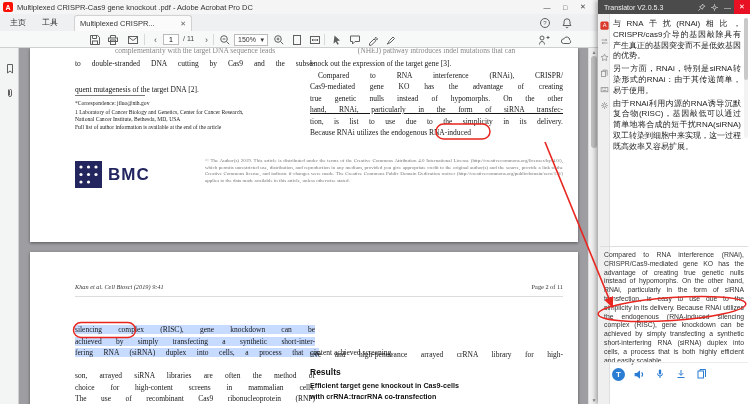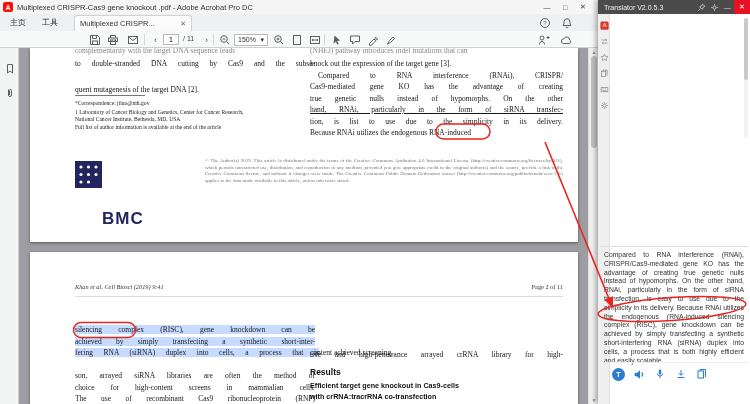--- a/index.html
+++ b/index.html
@@ -31,21 +31,21 @@
 
   .sidebar{position:absolute;left:0;top:48px;width:19px;height:356px;background:#f3f4f4;border-right:1px solid #cfcfcf;box-sizing:border-box;}
   .sbi{position:absolute;left:3px;width:13px;height:13px;display:flex;align-items:center;justify-content:center;}
 
   
   .docarea{position:absolute;left:19px;top:48px;width:579px;height:356px;background:#9e9ea2;overflow:hidden;}
   .page{position:absolute;left:11px;width:548px;background:#fff;box-shadow:0 1px 3px rgba(0,0,0,.45);overflow:hidden;}
   .ln{position:absolute;font-family:"Liberation Serif",serif;font-size:7.5px;line-height:10px;color:#161616;}
   .just{text-align:justify;text-align-last:justify;}
   .indent{text-indent:8px;}
-  .clipline{opacity:.55;}
+  .clipline{opacity:.55;text-align:center;}
   .hl{background:rgba(77,144,254,.32);}
   .fn{position:absolute;font-family:"Liberation Serif",serif;font-size:5.6px;line-height:8px;color:#222;white-space:nowrap;}
   .fnsep{position:absolute;height:0;border-top:0.8px solid #777;}
   .copy{position:absolute;font-family:"Liberation Serif",serif;font-size:5px;line-height:6.6px;color:#767676;text-align:justify;}
   .bmctxt{position:absolute;font-family:"Liberation Sans",sans-serif;font-weight:bold;font-size:17px;color:#23255f;letter-spacing:1px;}
   .ph{position:absolute;display:flex;justify-content:space-between;font-family:"Liberation Serif",serif;font-size:6.3px;color:#333;}
   .ph .jrnl{font-style:italic;}
   .phrule{position:absolute;height:0;border-top:0.8px solid #dcdcdc;}
   .h1{position:absolute;font-family:"Liberation Sans",sans-serif;font-weight:bold;font-size:8.5px;color:#111;}
   .h2{position:absolute;font-family:"Liberation Sans",sans-serif;font-weight:bold;font-size:7.2px;color:#111;}
@@ -251,21 +251,21 @@
               <circle cx="13.5" cy="6" r="1.6"></circle>
               <circle cx="21" cy="6" r="1.6"></circle>
               <circle cx="6" cy="13.5" r="1.6"></circle>
               <circle cx="13.5" cy="13.5" r="1.6"></circle>
               <circle cx="21" cy="13.5" r="1.6"></circle>
               <circle cx="6" cy="21" r="1.6"></circle>
               <circle cx="13.5" cy="21" r="1.6"></circle>
             </g>
           </svg>
       </span>
-      <div class="bmctxt" style="left:72px;top:117px;margin-top:44px;">BMC</div>
+      <div class="bmctxt" style="left:78px;top:117px;">BMC</div>
 
       <div class="copy" style="left:175px;top:110px;width:358px;">© The Author(s) 2019. This article is distributed under the terms of the Creative Commons Attribution 4.0 International License (http://creativecommons.org/licenses/by/4.0/), which permits unrestricted use, distribution, and reproduction in any medium, provided you give appropriate credit to the original author(s) and the source, provide a link to the Creative Commons license, and indicate if changes were made. The Creative Commons Public Domain Dedication waiver (http://creativecommons.org/publicdomain/zero/1.0/) applies to the data made available in this article, unless otherwise stated.</div>
     </div>
 
     <div class="page" style="top:204px;height:152px;">
       <div class="ph" style="left:45px;top:31px;width:488px;">
         <span class="jrnl">Khan et al. Cell Biosci (2019) 9:41</span>
         <span>Page 2 of 11</span>
       </div>
       <div class="phrule" style="left:45px;top:44px;width:488px;"></div>
@@ -340,20 +340,25 @@
           </svg>
       </span>
       <span class="psi" style="top:86px;">
         <svg width="9" height="9" viewBox="0 0 12 12" fill="none" stroke="#8a8a8a">
             <circle cx="6" cy="6" r="2"></circle>
             <path d="M6 1.5v2M6 8.5v2M1.5 6h2M8.5 6h2M2.8 2.8l1.4 1.4M7.8 7.8l1.4 1.4M9.2 2.8L7.8 4.2M4.2 7.8L2.8 9.2"></path>
           </svg>
       </span>
     </div>
 
+    <div class="pzh">
+      <p>与RNA干扰(RNAi)相比，CRISPR/cas9介导的基因敲除具有产生真正的基因突变而不是低效基因的优势。</p>
+      <p>另一方面，RNAi，特别是siRNA转染形式的RNAi：由于其传递简单，易于使用。</p>
+      <p>由于RNAi利用内源的RNA诱导沉默复合物(RISC)，基因敲低可以通过简单地将合成的短干扰RNA(siRNA)双工转染到细胞中来实现，这一过程既高效率又容易扩展。</p>
+    </div>
 
     <div class="pscrollbar">
         <div class="pscrollthumb"></div>
       </div>
 
     <div class="pdivider"></div>
 
     <div class="pen">Compared to RNA interference (RNAi), CRISPR/Cas9-mediated gene KO has the advantage of creating true genetic nulls instead of hypomorphs. On the other hand, RNAi, particularly in the form of siRNA transfection, is easy to use due to the simplicity in its delivery. Because RNAi utilizes the endogenous (RNA-induced silencing complex (RISC), gene knockdown can be achieved by simply transfecting a synthetic short-interfering RNA (siRNA) duplex into cells, a process that is both highly efficient and easily scalable.</div>
 
     <div class="pbottomline"></div>

